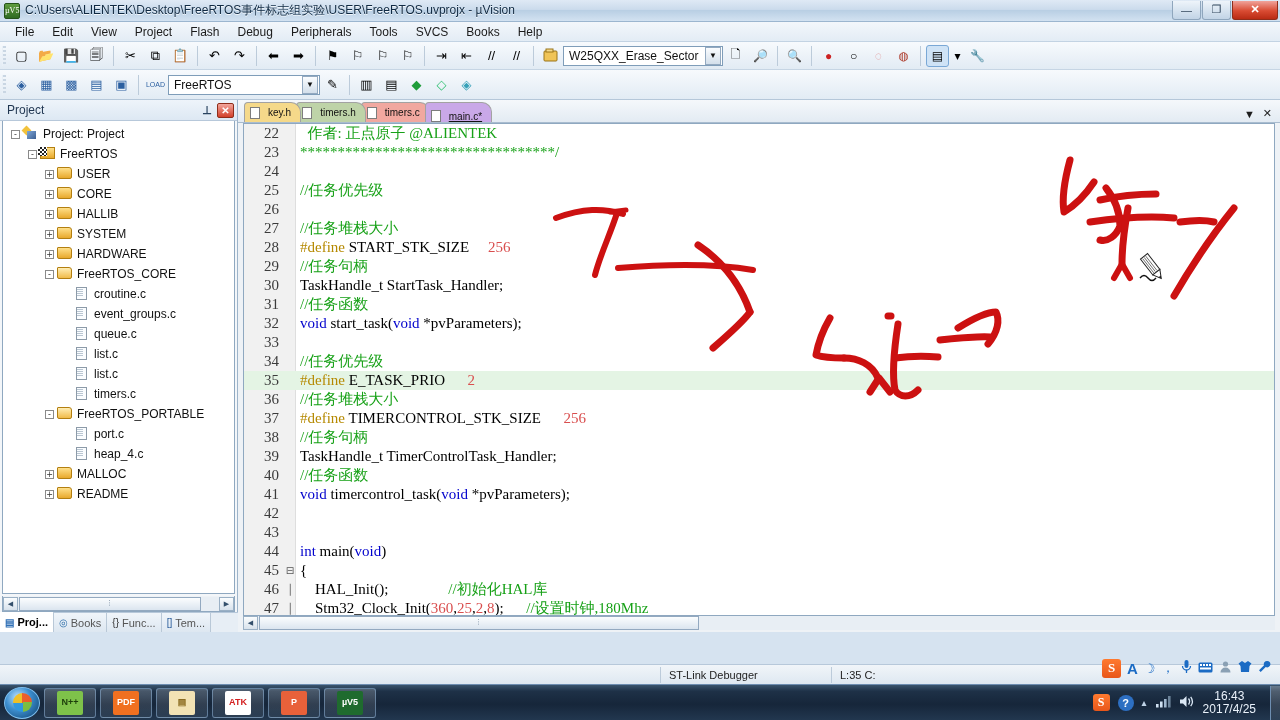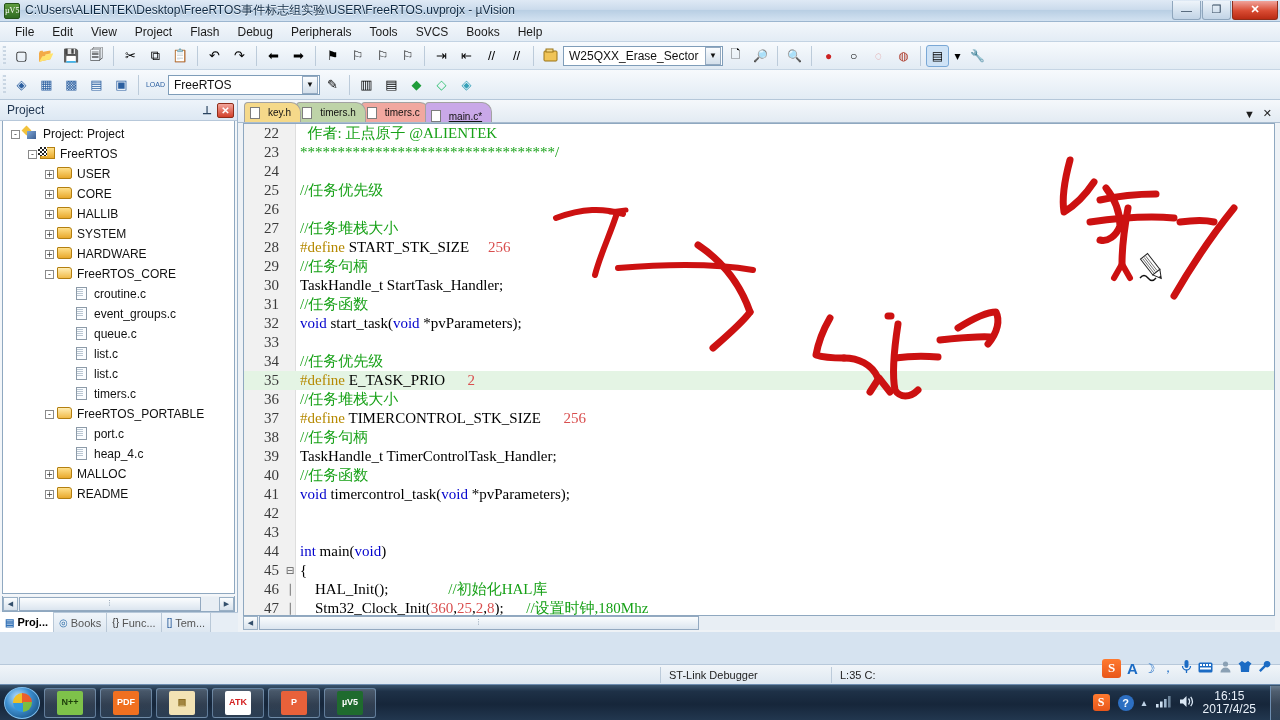--- a/index.html
+++ b/index.html
@@ -788,20 +788,20 @@
           </svg>
       </span>
       <span>
         <svg width="16" height="13" viewBox="0 0 16 13">
             <polygon points="1,4.5 4,4.5 7.5,1 7.5,12 4,8.5 1,8.5" fill="#dbe8f5"></polygon>
             <path d="M9.5 3.5a5 5 0 0 1 0 6" stroke="#dbe8f5" fill="none" stroke-width="1.3"></path>
             <path d="M11.7 1.8a8 8 0 0 1 0 9.4" stroke="#dbe8f5" fill="none" stroke-width="1.3"></path>
           </svg>
       </span>
       <span class="clock">
-        <div>16:15</div>
+        <div>16:43</div>
         <div>2017/4/25</div>
       </span>
     </div>
     <div class="showdesk"></div>
   </div>
 
 </div>
 
 </body></html>

